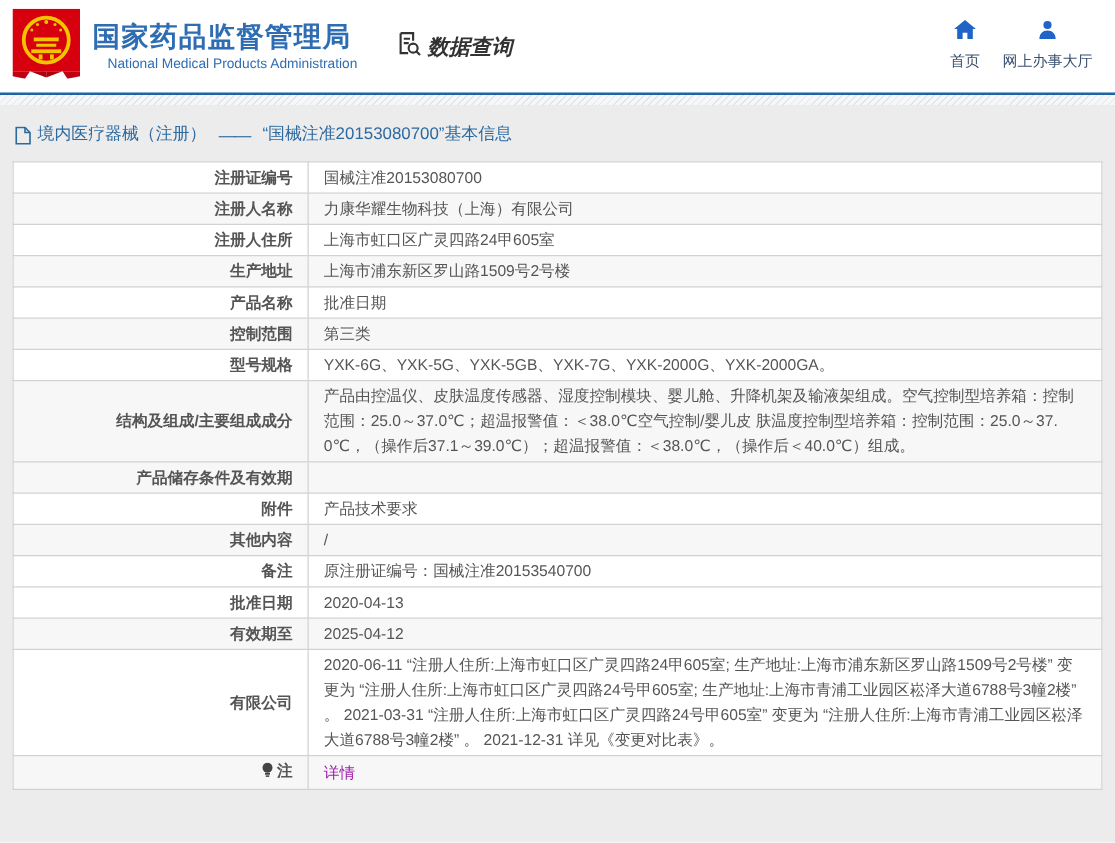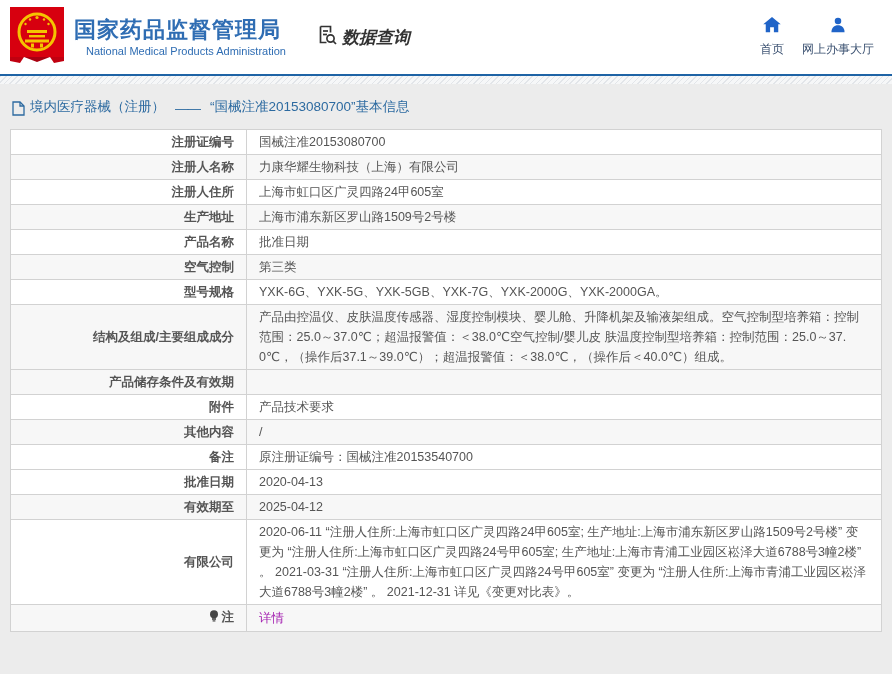--- a/index.html
+++ b/index.html
@@ -210,21 +210,21 @@
       </tr>
       <tr class="alt">
         <th><span>生产地址</span></th>
         <td><span>上海市浦东新区罗山路1509号2号楼</span></td>
       </tr>
       <tr>
         <th><span>产品名称</span></th>
         <td><span>批准日期</span></td>
       </tr>
       <tr class="alt">
-        <th><span>空气控制</span></th>
+        <th><span>控制范围</span></th>
         <td><span>第三类</span></td>
       </tr>
       <tr>
         <th><span>型号规格</span></th>
         <td><span>YXK-6G、YXK-5G、YXK-5GB、YXK-7G、YXK-2000G、YXK-2000GA。</span></td>
       </tr>
       <tr class="alt">
         <th><span>结构及组成/主要组成成分</span></th>
         <td><span>产品由控温仪、皮肤温度传感器、湿度控制模块、婴儿舱、升降机架及输液架组成。空气控制型培养箱：控制范围：25.0～37.0℃；超温报警值：＜38.0℃空气控制/婴儿皮 肤温度控制型培养箱：控制范围：25.0～37.0℃，（操作后37.1～39.0℃）；超温报警值：＜38.0℃，（操作后＜40.0℃）组成。</span></td>
       </tr>

